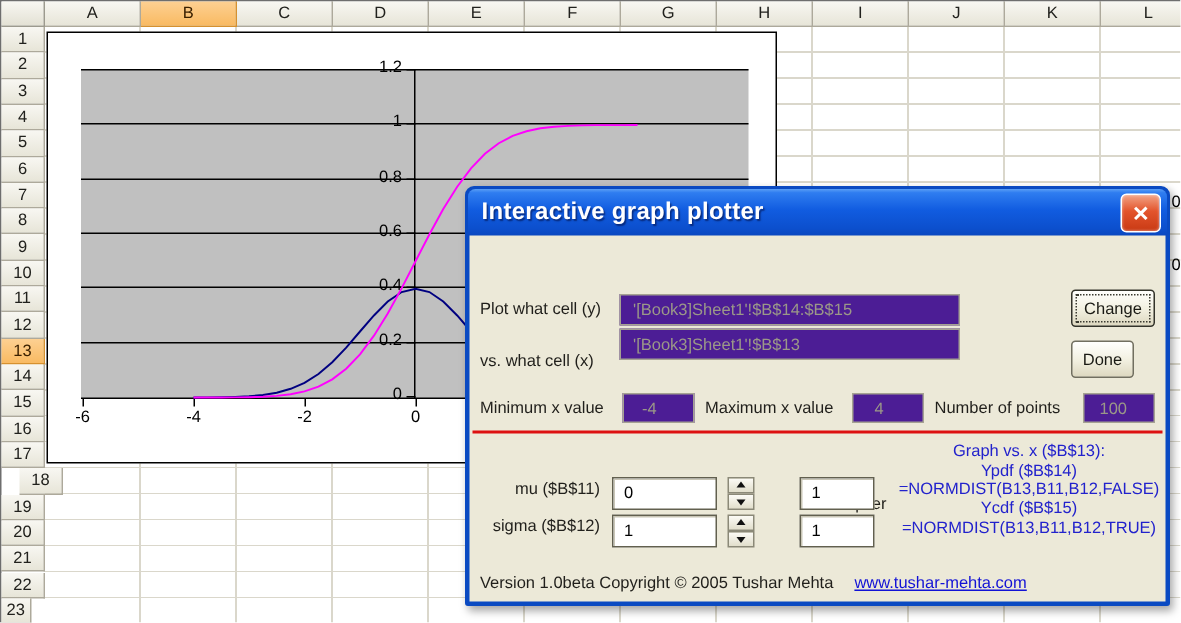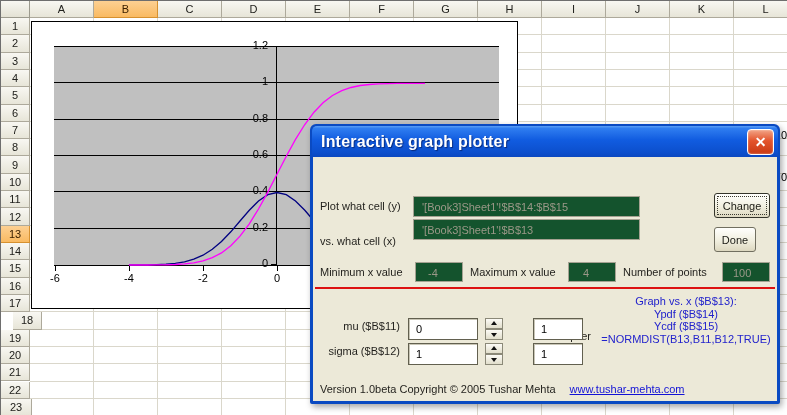--- a/index.html
+++ b/index.html
@@ -39,21 +39,21 @@
        display:flex;align-items:center;}
   #titletxt{color:#fff;font-size:16px;font-weight:bold;padding-left:9px;letter-spacing:.2px;
        text-shadow:1px 1px 1px rgba(0,0,40,.5);}
   #closebtn{position:absolute;right:4px;top:3px;width:25px;height:24px;border:1px solid #fff;border-radius:4px;
        background:linear-gradient(#f2a385 0%,#e3542c 45%,#c93a14 100%);
        color:#fff;font-size:14px;font-weight:bold;display:flex;align-items:center;justify-content:center;
        box-shadow:inset 0 0 2px rgba(255,255,255,.6);cursor:pointer;}
   #dbody{position:absolute;left:0;top:30px;right:0;bottom:0;}
   .lbl{position:absolute;font-size:11px;color:#201f1b;white-space:nowrap;}
   .tb{position:absolute;box-sizing:border-box;font-size:11px;white-space:nowrap;overflow:hidden;}
-  .tb.dis{background:#14532d;border:1px solid #a5a292;color:#9b9888;padding:4px 0 0 8px;}
+  .tb.dis{background:#4c1d95;border:1px solid #a5a292;color:#9b9888;padding:4px 0 0 8px;}
   .tb.en{background:#fff;border:1px solid #62604f;box-shadow:inset 1px 1px 0 #c9c6b6;color:#000;padding:4px 0 0 7px;}
   .btn{position:absolute;box-sizing:border-box;font-size:11px;color:#1a1a14;text-align:center;
        background:linear-gradient(#fffffd,#f1efdf 55%,#ddd8c0);border:1px solid #716f60;border-radius:3px;
        display:flex;align-items:center;justify-content:center;cursor:pointer;}
   .btn.primary{border:1px solid #33332a;outline:1px dotted #3a3a30;outline-offset:-4px;}
   #redline{position:absolute;left:2px;right:2px;top:130px;height:2px;background:#dd1111;}
   .spin{position:absolute;width:18px;height:22px;}
   .spinbtn{position:absolute;left:0;width:18px;height:11px;box-sizing:border-box;cursor:pointer;
        background:linear-gradient(#fcfbf6,#e1decb);border:1px solid #8b8978;}
   .tri-up{width:0;height:0;border-left:3.5px solid transparent;border-right:3.5px solid transparent;
@@ -102,21 +102,21 @@
       <div class="hdr sel" style="left: 0px; top: 224.72px; width: 29px; height: 17.31px;">13</div>
       <div class="hdr" style="left: 0px; top: 242.03px; width: 29px; height: 17.31px;">14</div>
       <div class="hdr" style="left: 0px; top: 259.34px; width: 29px; height: 17.31px;">15</div>
       <div class="hdr" style="left: 0px; top: 276.65px; width: 29px; height: 17.31px;">16</div>
       <div class="hdr" style="left: 0px; top: 293.96px; width: 29px; height: 17.31px;">17</div>
       <div class="hdr" style="left: 12px; top: 311.27px; width: 29px; height: 17.31px;">18</div>
       <div class="hdr" style="left: 0px; top: 328.58px; width: 29px; height: 17.31px;">19</div>
       <div class="hdr" style="left: 0px; top: 345.89px; width: 29px; height: 17.31px;">20</div>
       <div class="hdr" style="left: 0px; top: 363.2px; width: 29px; height: 17.31px;">21</div>
       <div class="hdr" style="left: 0px; top: 380.51px; width: 29px; height: 17.31px;">22</div>
-      <div class="hdr" style="left: 0px; top: 397.82px; width: 31px; height: 17.31px;">23</div>
+      <div class="hdr" style="left: 0px; top: 397.82px; width: 20px; height: 17.31px;">23</div>
     </div>
   <div id="strays">
       <div class="strayzero" style="left: 780px; top: 128px;">0</div>
       <div class="strayzero" style="left: 780px; top: 170px;">0</div>
     </div>
 
   <div id="chart">
     <div id="plot">
         <div class="gl" style="top: 35.3333px;"></div>
         <div class="gl" style="top: 71.6667px;"></div>
@@ -208,20 +208,21 @@
         </div>
       <div class="spinbtn" style="top:11px;">
           <div class="tri-dn"></div>
         </div>
     </div>
     <div class="tb en" style="left:220px;top:186px;width:50px;height:22px;">1</div>
 
     <div id="formulas">
       <div>Graph vs. x ($B$13):</div>
       <div>Ypdf ($B$14)</div>
+      <div>=NORMDIST(B13,B11,B12,FALSE)</div>
       <div>Ycdf ($B$15)</div>
       <div>=NORMDIST(B13,B11,B12,TRUE)</div>
     </div>
 
     <div id="footer">
       <span>Version 1.0beta Copyright © 2005 Tushar Mehta</span><span id="footerlink">www.tushar-mehta.com</span>
     </div>
   </div>
 </div>
 

